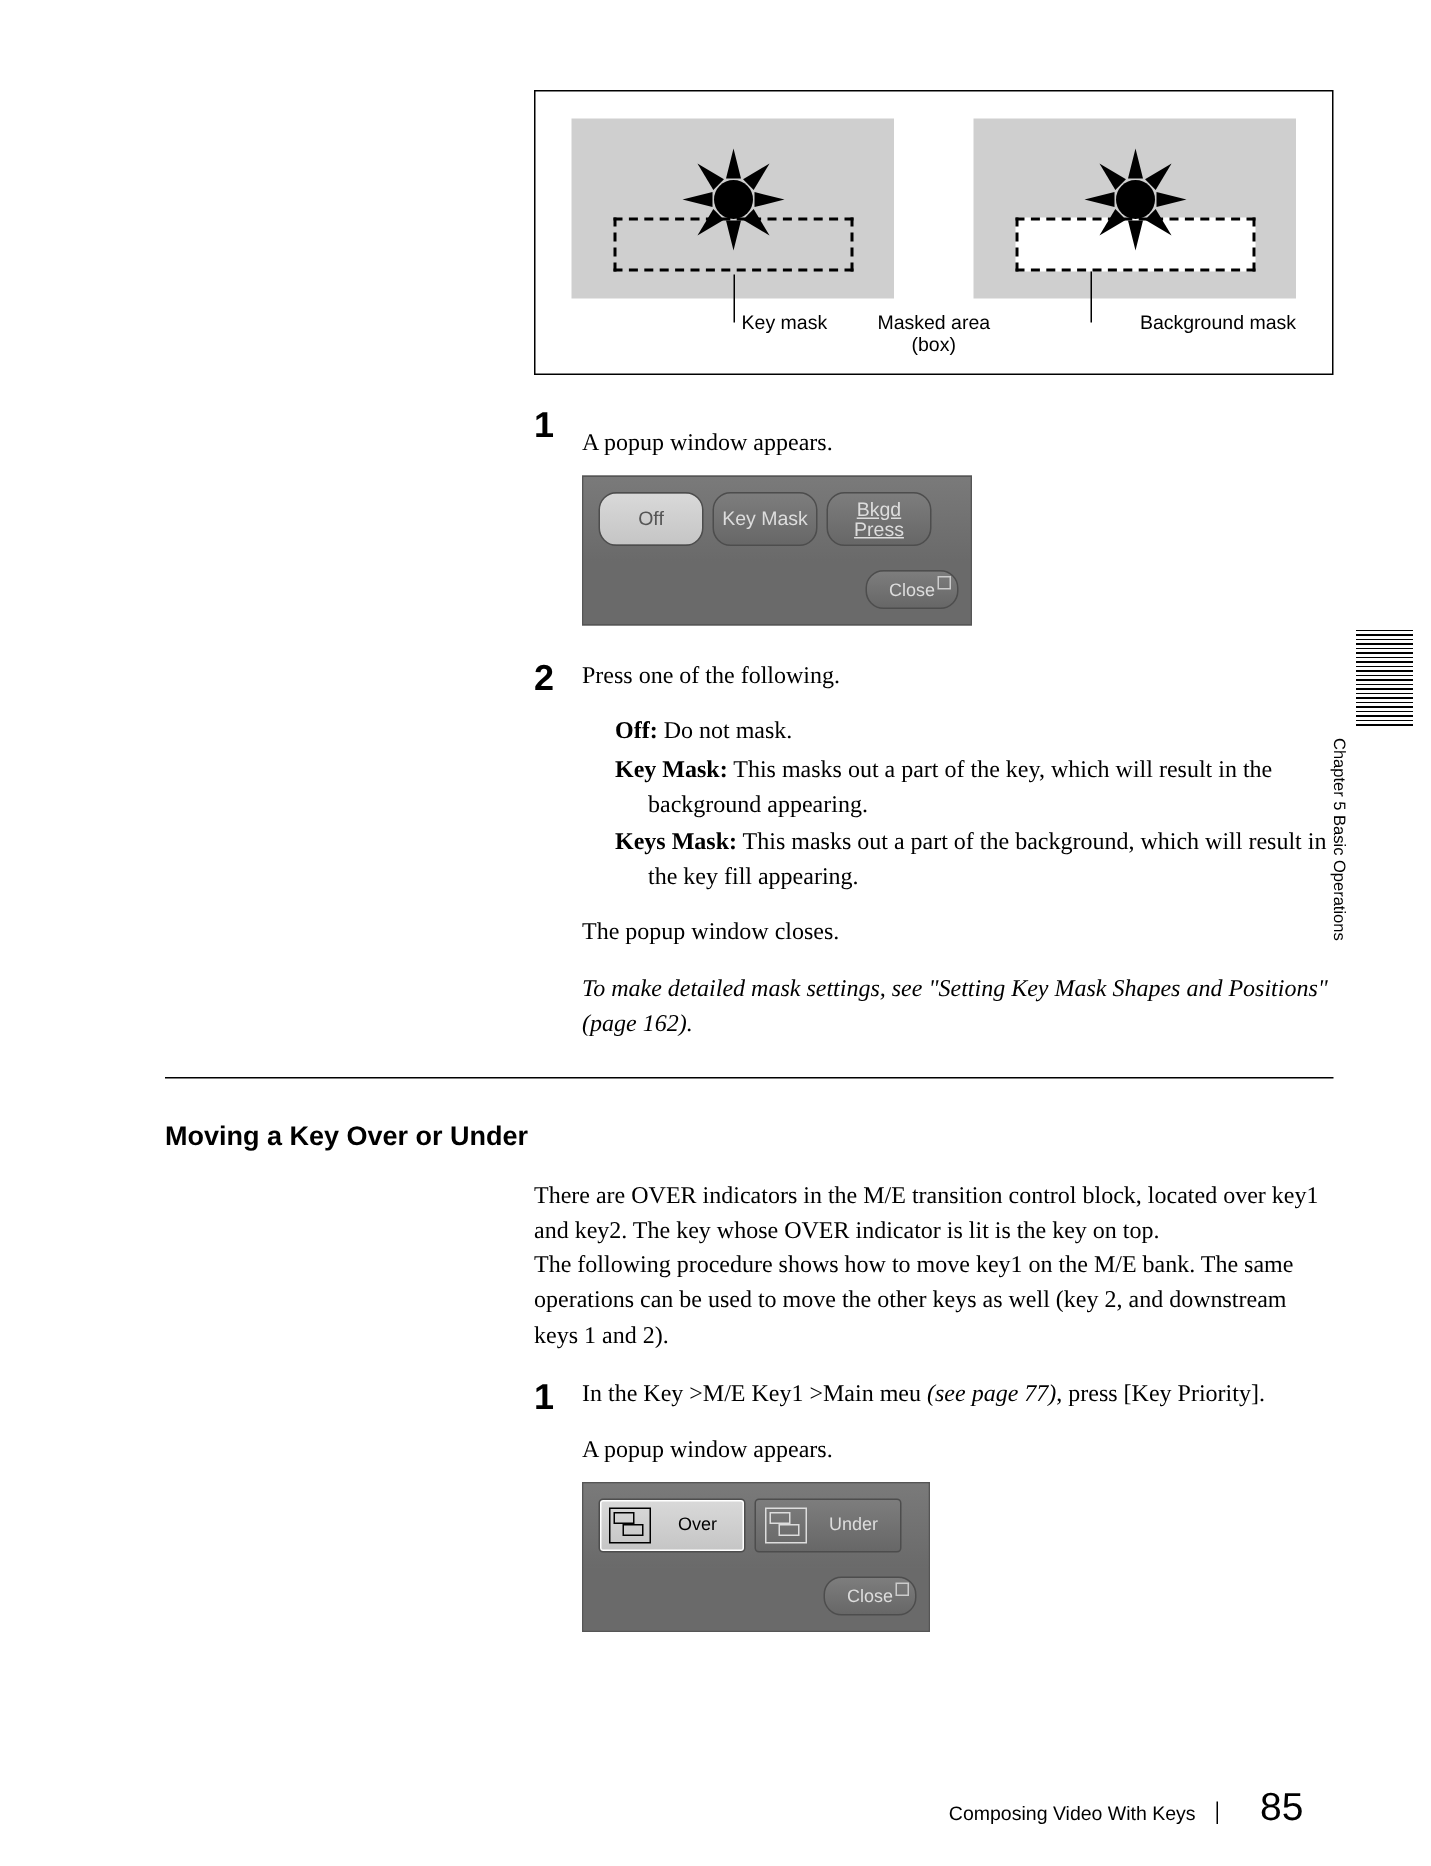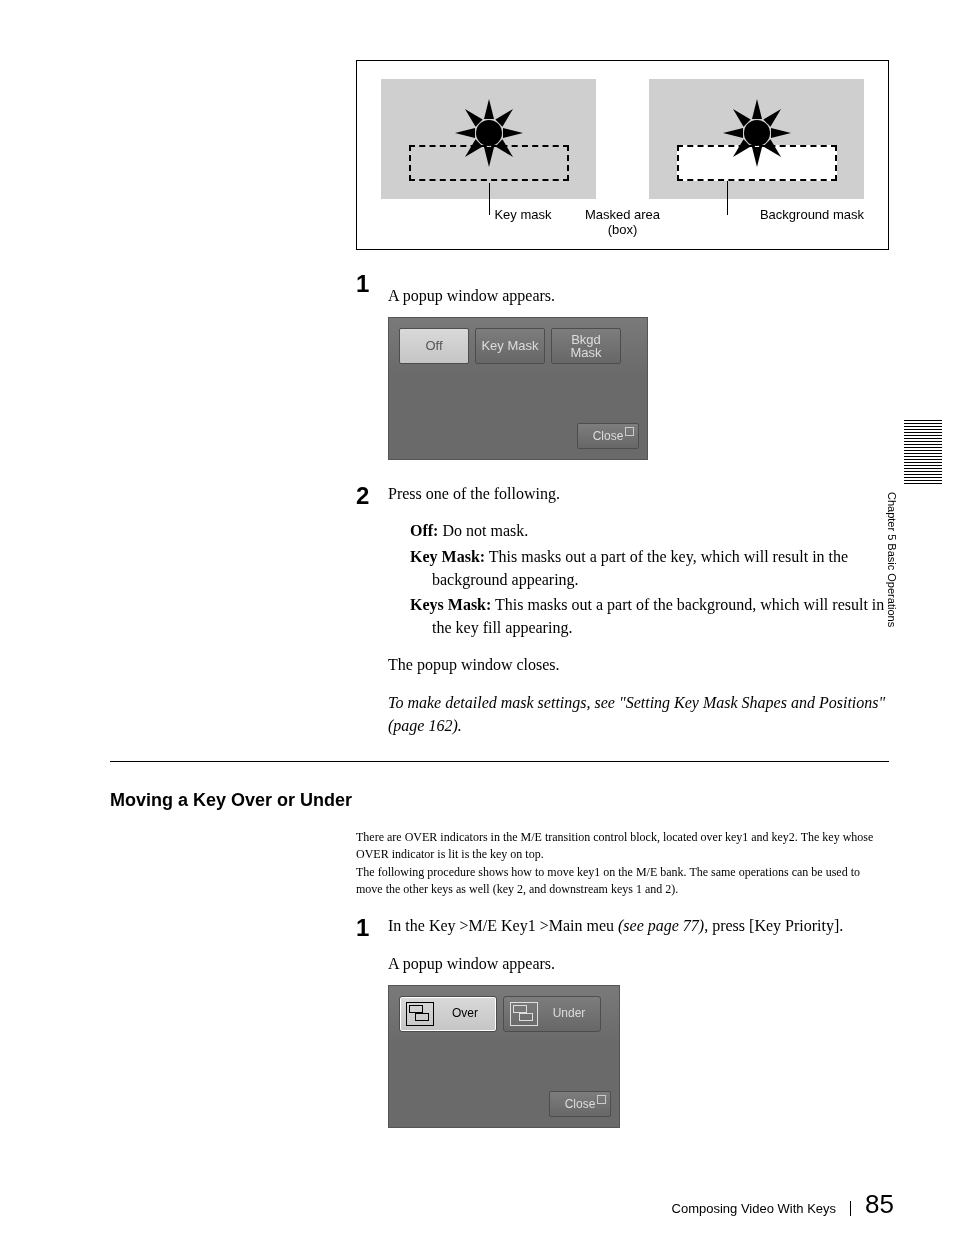--- a/index.html
+++ b/index.html
@@ -149,21 +149,21 @@
     background: linear-gradient(#7a7a7a, #6a6a6a);
   }
   .popup-footer {
     display: flex;
     justify-content: flex-end;
     padding: 6px 8px 10px;
     background: #6a6a6a;
   }
   .pbtn {
     border: 1px solid #4d4d4d;
-    border-radius: 2px;
+    border-radius: 12px;
     padding: 8px 4px;
     width: 70px;
     height: 36px;
     text-align: center;
     color: #555;
     background: linear-gradient(#d9d9d9,#c5c5c5);
     display: flex;
     align-items: center;
     justify-content: center;
     line-height: 1.05;
@@ -172,21 +172,20 @@
   .pbtn.dark {
     background: linear-gradient(#7d7d7d,#676767);
     color: #ddd;
   }
   .pbtn.close {
     width: 62px;
     height: 26px;
     padding: 4px 6px;
     font-size: 12px;
     position: relative;
-    margin-top: 43px;
   }
   .pbtn.close::after {
     content: "";
     position: absolute;
     right: 4px;
     top: 3px;
     width: 7px;
     height: 7px;
     border: 1px solid #ccc;
   }
@@ -252,21 +251,21 @@
     margin: 28px 0 18px 0;
   }
   .h2 {
     font-family: Arial, Helvetica, sans-serif;
     font-weight: bold;
     font-size: 17px;
     margin: 8px 0 8px 0;
   }
   .body-text {
     margin-left: 246px;
-    font-size: 12px;
+    font-size: 16px;
     line-height: 1.45;
   }
   
   .side-tab {
     position: absolute;
     right: 12px;
     top: 420px;
     width: 56px;
     height: 250px;
   }
@@ -286,24 +285,24 @@
     writing-mode: vertical-rl;
     text-orientation: mixed;
     margin-top: 8px;
     text-align: left;
     height: 180px;
   }
   
   .footer {
     position: absolute;
     bottom: 24px;
-    right: 60px;
+    right: 85px;
     display: flex;
     align-items: baseline;
-    gap: 14px;
+    gap: 28px;
     font-family: Arial, Helvetica, sans-serif;
   }
   .footer .sec {
     font-size: 13px;
     border-right: 1px solid #000;
     padding-right: 14px;
   }
   .footer .pn {
     font-size: 26px;
   }
@@ -362,23 +361,23 @@
     <div class="step">
       <div class="step-num">1</div>
       <div class="step-body">
         <div class="sub-para">A popup window appears.</div>
 
         <div class="popup">
           <div class="popup-row">
             <div class="pbtn">Off</div>
             <div class="pbtn dark">Key Mask</div>
             <div class="pbtn dark">
-              <span style="display:block;">
+              <span style="display:block;text-decoration:underline;">
                 <span>Bkgd</span><br>
-                <span>Mask</span>
+                <span>Press</span>
               </span>
             </div>
           </div>
           <div class="popup-footer">
             <div class="pbtn dark close">Close</div>
           </div>
         </div>
       </div>
     </div>
   </div>

